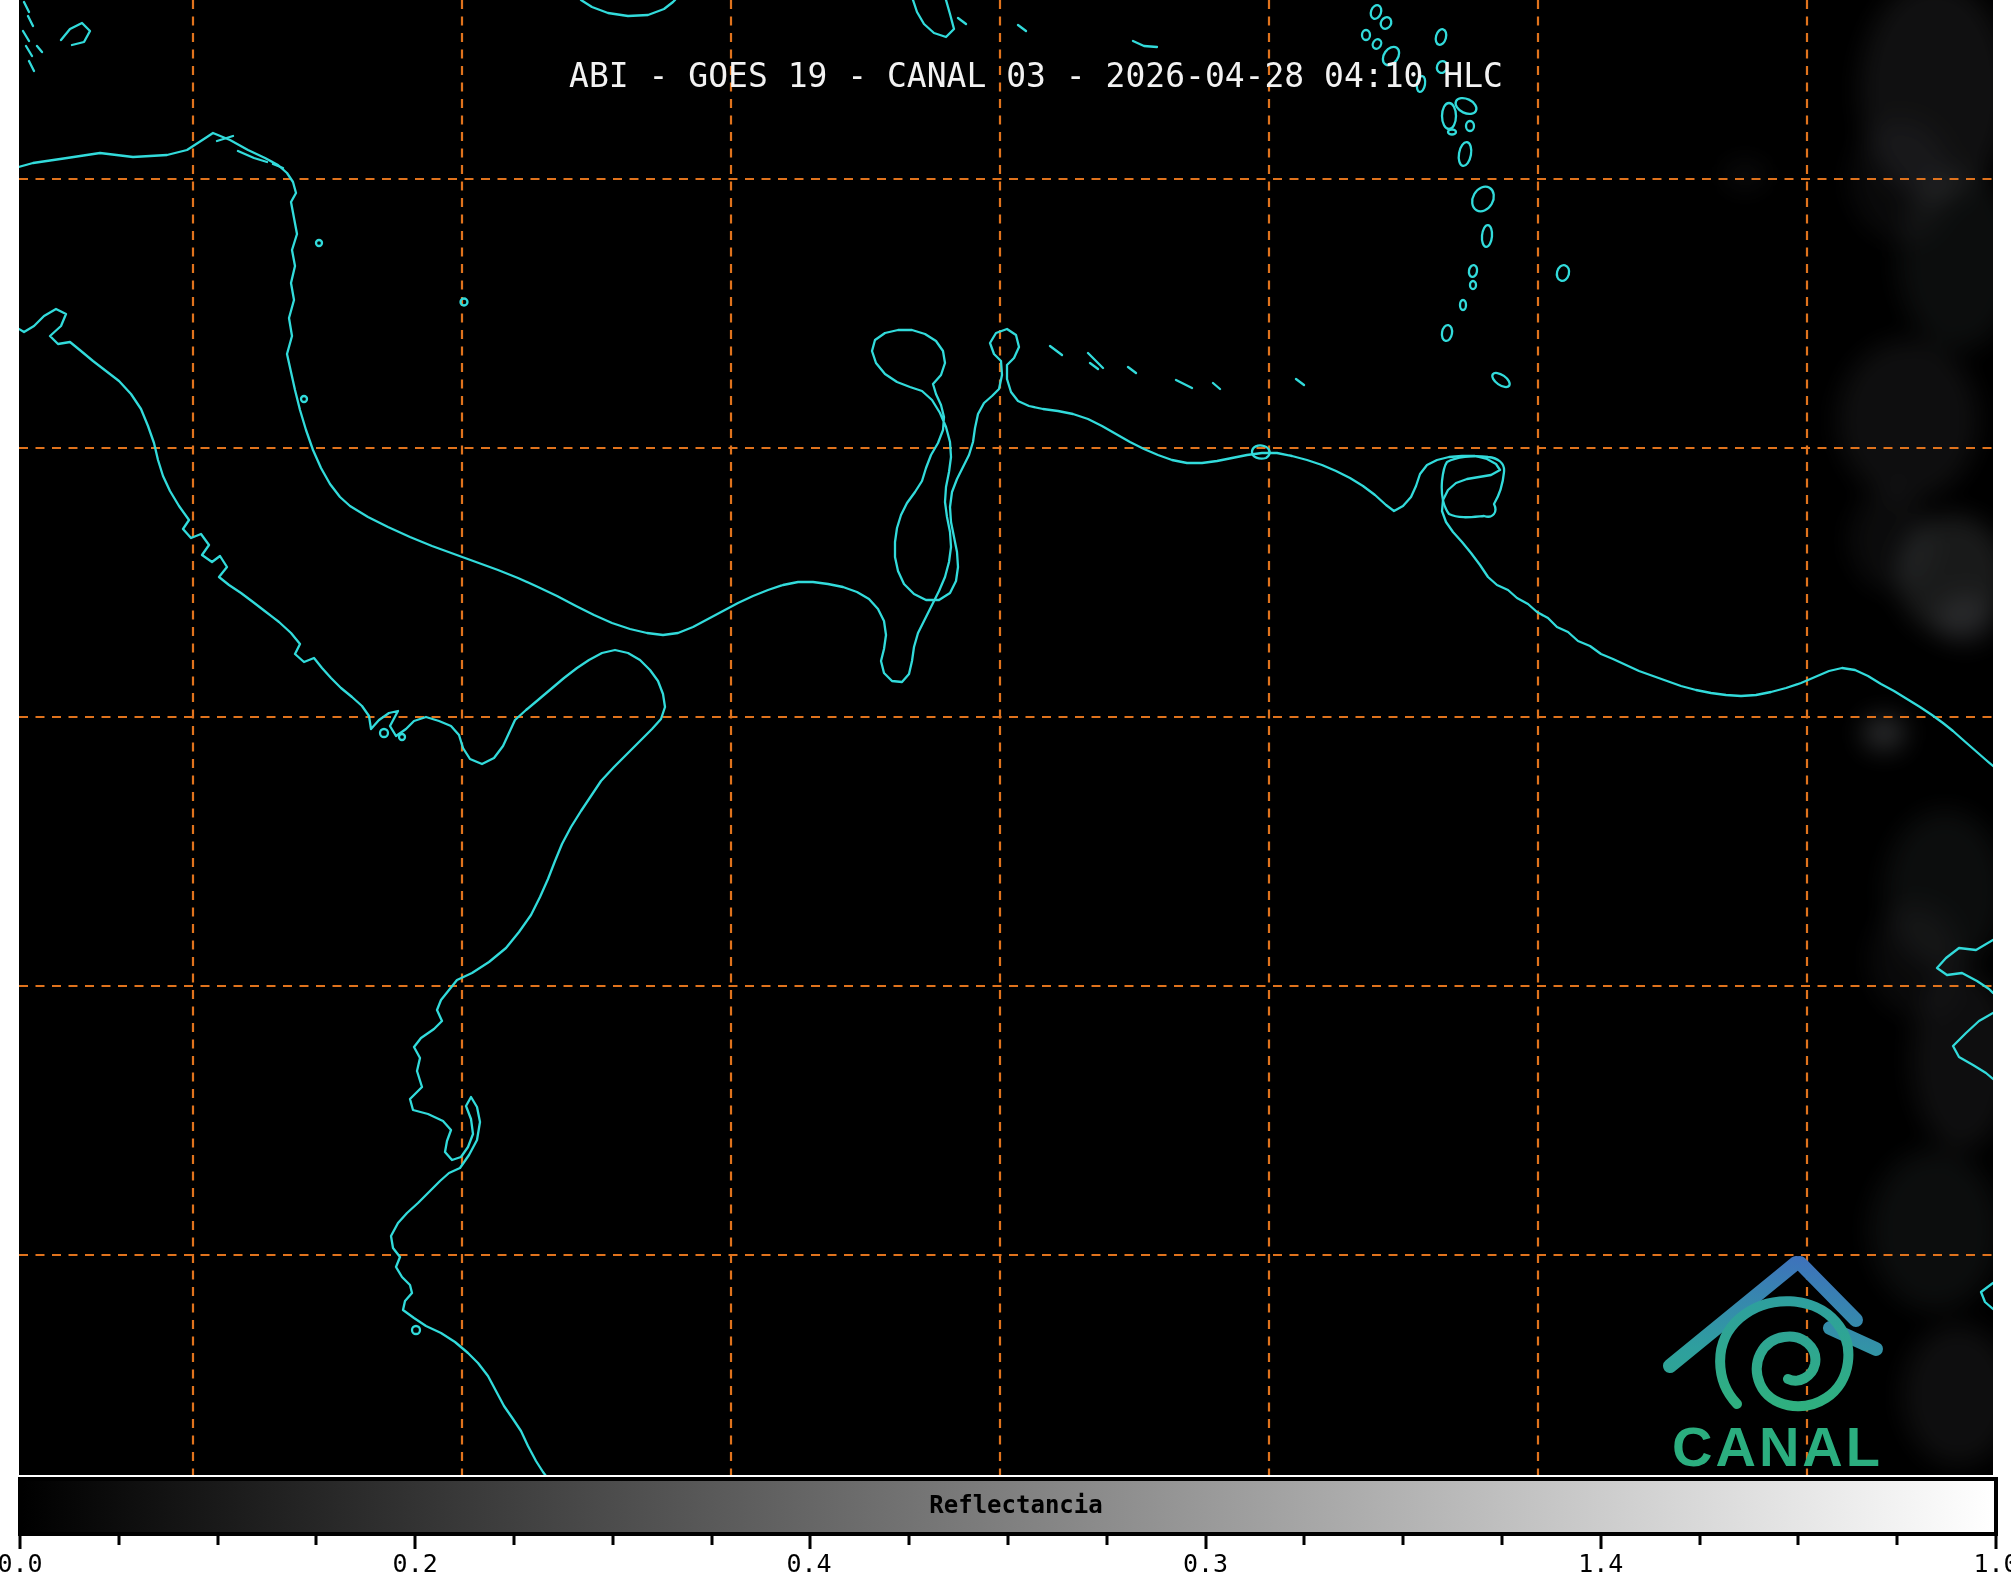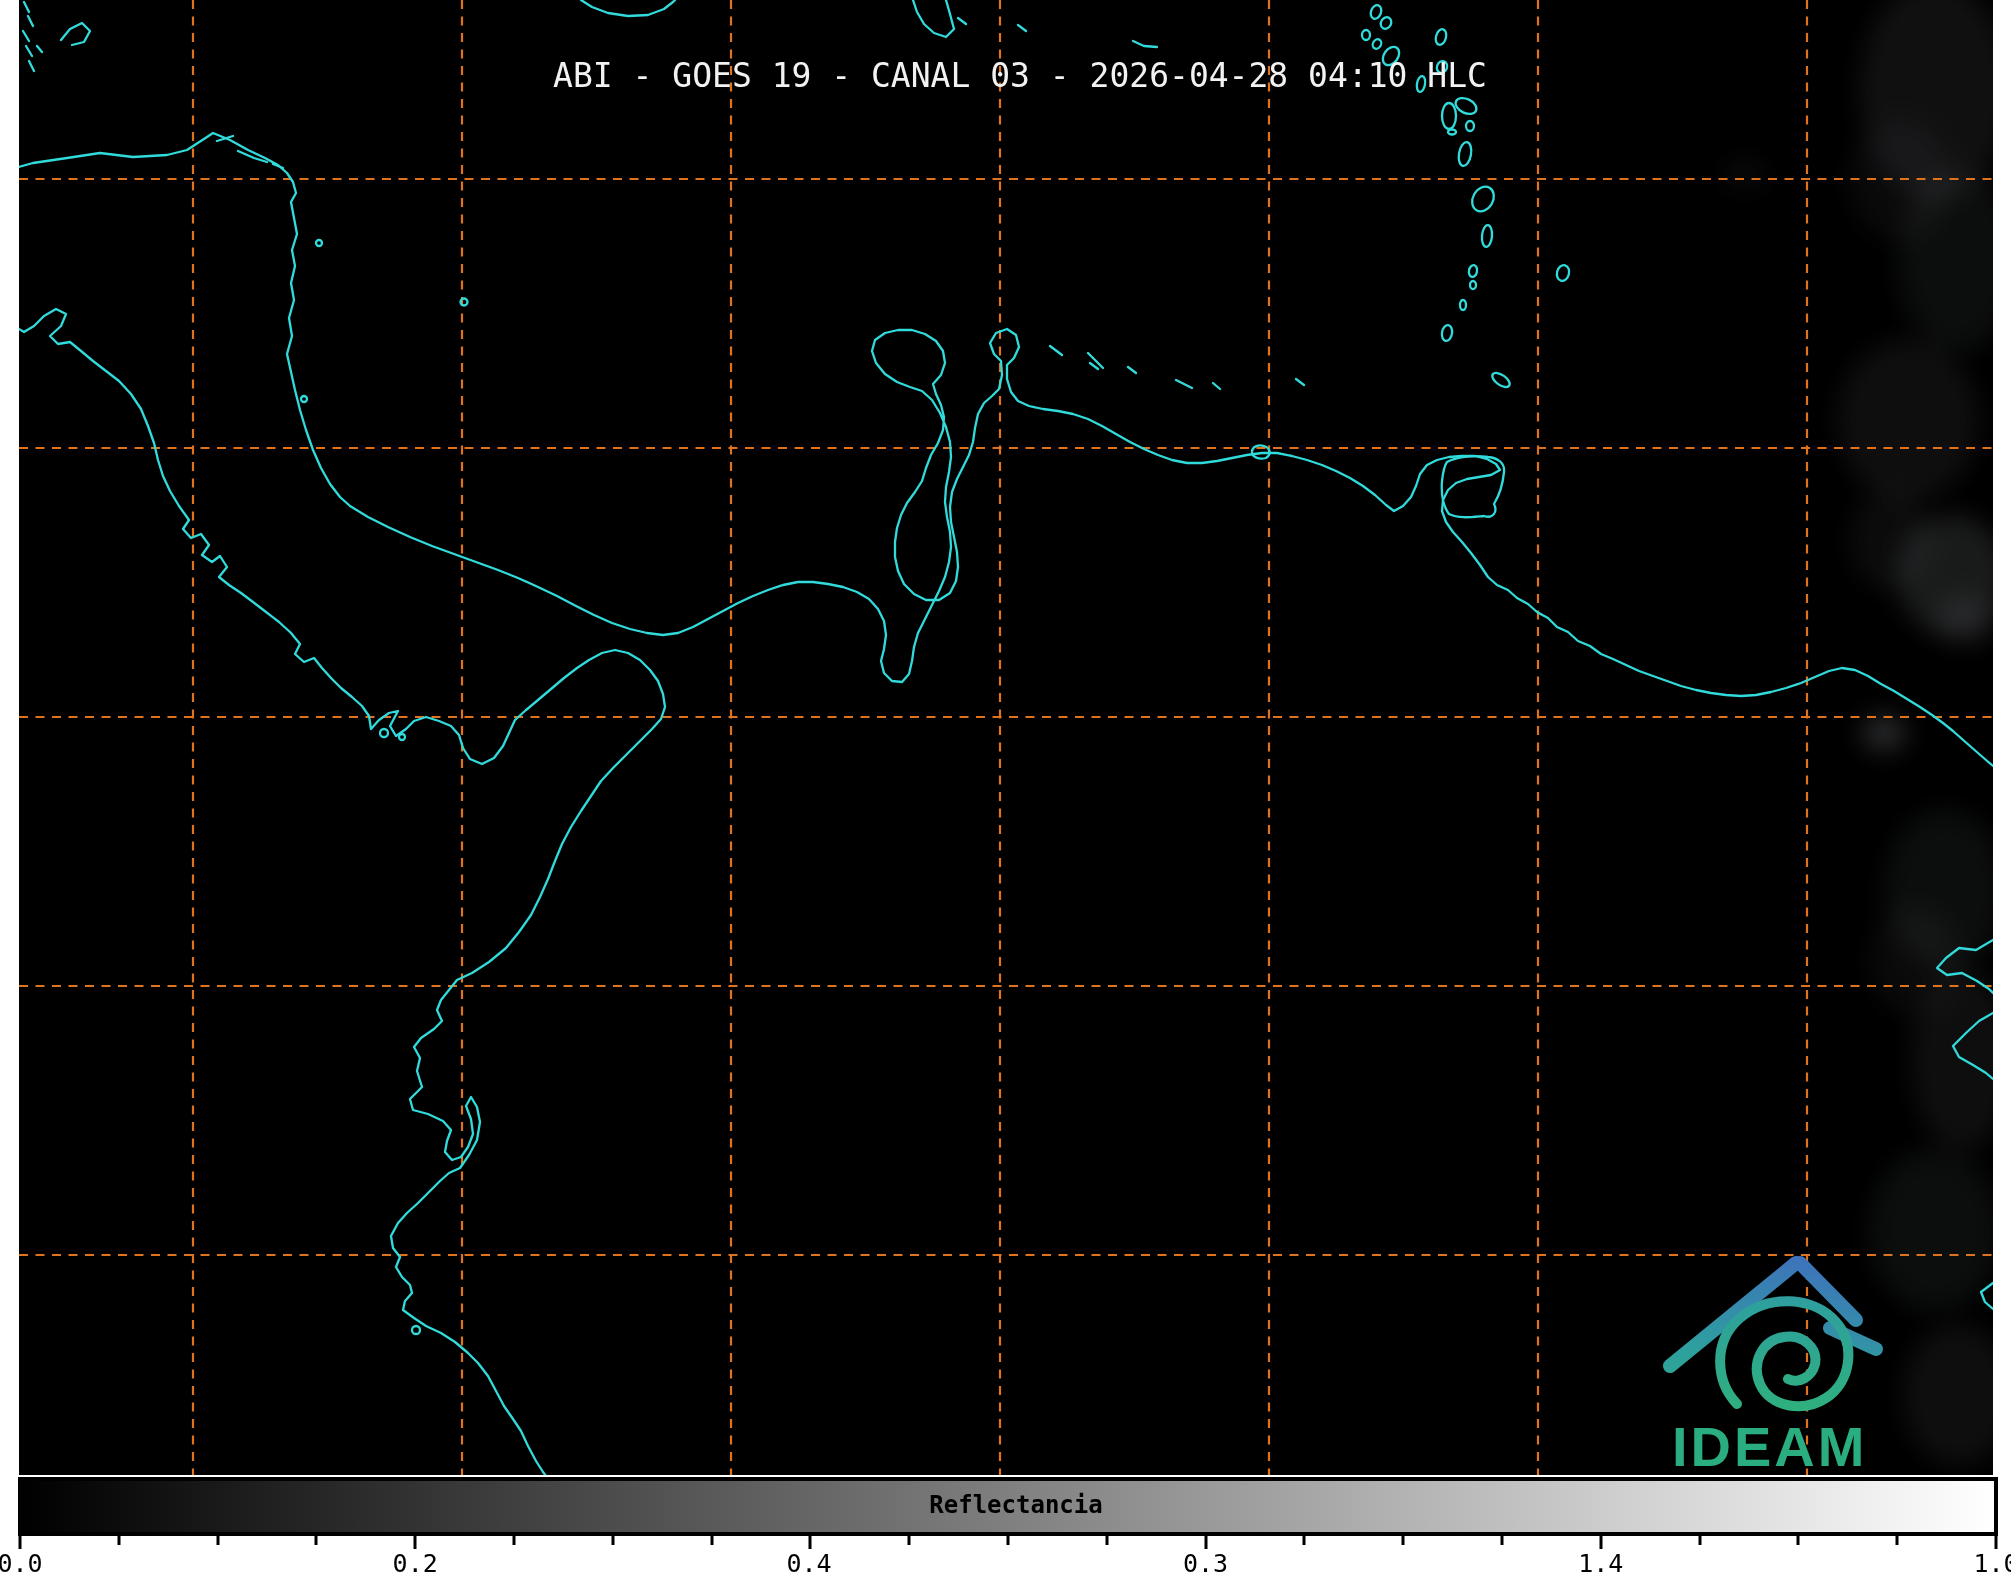--- a/index.html
+++ b/index.html
@@ -3,21 +3,21 @@
 <meta charset="utf-8">
 <style>
   html,body{margin:0;padding:0;background:#ffffff;}
   #stage{position:relative;width:2011px;height:1577px;background:#ffffff;overflow:hidden;
          font-family:"DejaVu Sans Mono","Liberation Mono",monospace;}
   
   #map{position:absolute;left:0;top:0;width:2011px;height:1475px;}
   #map svg{position:absolute;left:0;top:0;}
   #map-title{position:absolute;left:19px;top:56px;width:1974px;text-align:center;
              font-size:33px;font-weight:normal;color:var(--title,#f2f2f2);
-             letter-spacing:0px;white-space:pre;text-indent:28px;}
+             letter-spacing:0px;white-space:pre;text-indent:28px;padding-left:16px;}
   
   #colorbar{position:absolute;left:18px;top:1477px;width:1972px;height:51px;
             border:4px solid #000;background:linear-gradient(to right,#000000,#ffffff);}
   #colorbar-label{position:absolute;left:8px;top:10px;width:100%;text-align:center;
                   font-size:24px;font-weight:bold;color:#000;}
   #colorbar-ticks{position:absolute;left:0;top:1536px;width:2011px;height:14px;}
   .tick{position:absolute;top:0;width:3px;height:9px;background:#000;transform:translateX(-1.5px);}
   .tick.major{height:13px;}
   #colorbar-ticklabels{position:absolute;left:0;top:1549px;width:1727px;height:28px;}
   .ticklabel{position:absolute;top:0;transform:translateX(-50%);font-size:25px;color:#000;white-space:pre;}
@@ -140,21 +140,21 @@
           <path d="M 1670 1366 L 1796 1263"></path>
           <path d="M 1800 1263 L 1856 1320"></path>
           <path d="M 1830 1328 L 1876 1349"></path>
         </g>
         <path stroke="url(#spiralgrad)" stroke-width="10" fill="none" stroke-linecap="round" d="M 1737 1404 C 1716 1382 1712 1342 1740 1318 C 1768 1294 1814 1296 1836 1322 C 1856 1345 1851 1382 1826 1398 C 1803 1413 1770 1407 1760 1384 C 1751 1363 1762 1340 1784 1337 C 1803 1334 1818 1348 1815 1364 C 1812 1377 1799 1384 1788 1379"></path>
       </g>
     </svg>
 
     <div id="map-title">ABI - GOES 19 - CANAL 03 - 2026-04-28 04:10 HLC</div>
 
-    <div id="logo-text">IDEAM</div>
+    <div id="logo-text">CANAL</div>
   </div>
 
   <div id="colorbar">
     <div id="colorbar-label">Reflectancia</div>
   </div>
   <div id="colorbar-ticks">
       <div class="tick major" style="left: 20px;"></div>
       <div class="tick" style="left: 118.8px;"></div>
       <div class="tick" style="left: 217.6px;"></div>
       <div class="tick" style="left: 316.4px;"></div>

